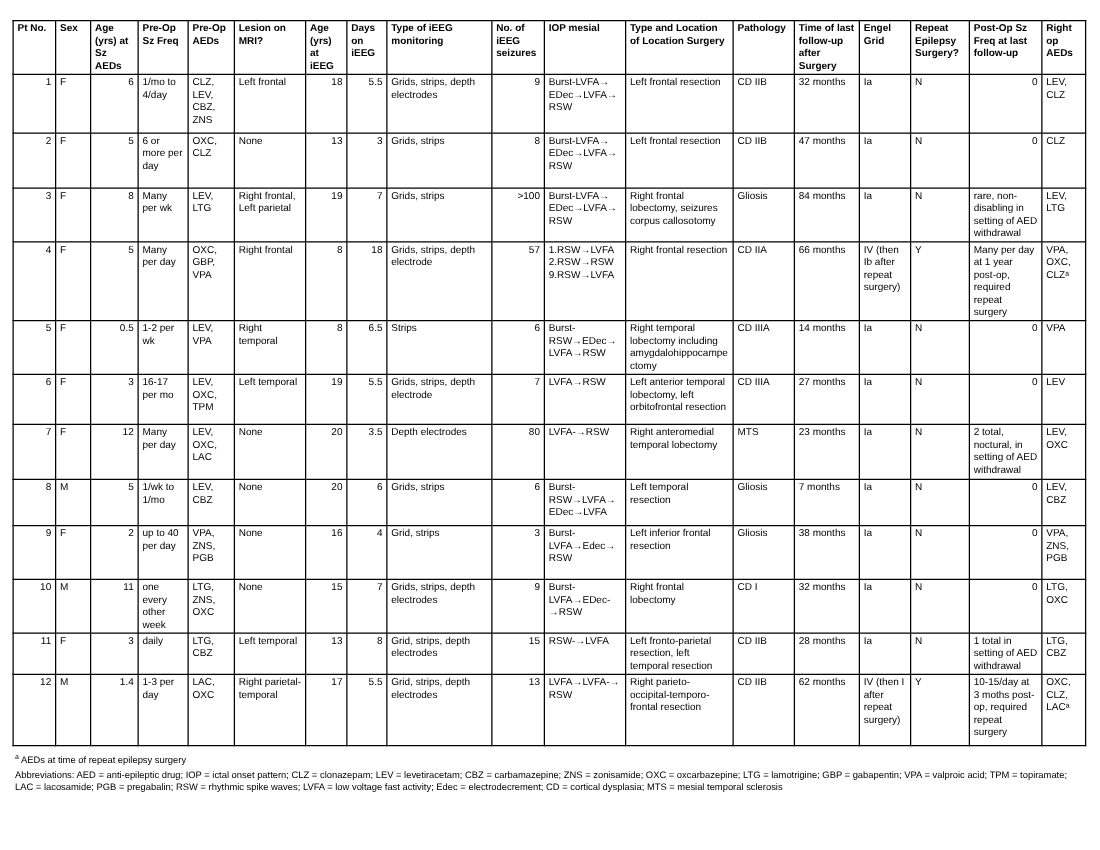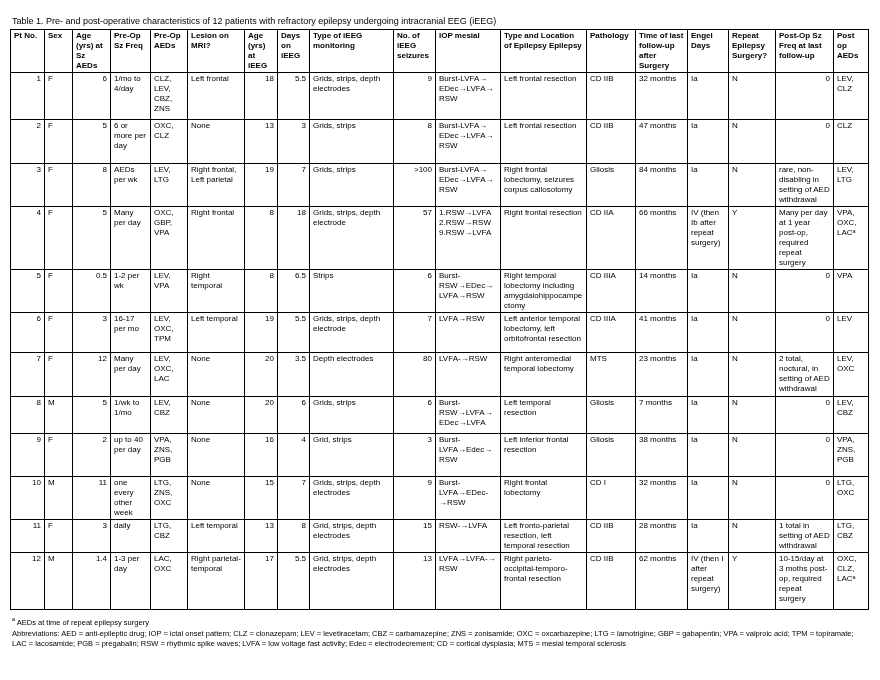--- a/index.html
+++ b/index.html
@@ -40,21 +40,20 @@
     line-height:10px;
     width:856px;
   }
   .footnotes sup { font-size:5.5px; }
   .fn1 { margin-bottom:1px; }
 </style>
 </head>
 <body>
 
 <div class="page">
-  <div class="title">Table 1. Pre- and post-operative characteristics of 12 patients with refractory epilepsy undergoing intracranial EEG (iEEG)</div>
 
   <table>
     <colgroup>
         <col style="width: 34px;">
         <col style="width: 28px;">
         <col style="width: 38px;">
         <col style="width: 40px;">
         <col style="width: 37px;">
         <col style="width: 57px;">
         <col style="width: 33px;">
@@ -76,27 +75,27 @@
           <th>Sex</th>
           <th>Age (yrs) at Sz AEDs</th>
           <th>Pre-Op Sz Freq</th>
           <th>Pre-Op AEDs</th>
           <th>Lesion on MRI?</th>
           <th>Age (yrs) at iEEG</th>
           <th>Days on iEEG</th>
           <th>Type of iEEG monitoring</th>
           <th>No. of iEEG seizures</th>
           <th>IOP mesial</th>
-          <th>Type and Location of Epilepsy Epilepsy</th>
+          <th>Type and Location of Location Surgery</th>
           <th>Pathology</th>
           <th>Time of last follow-up after Surgery</th>
-          <th>Engel Days</th>
+          <th>Engel Grid</th>
           <th>Repeat Epilepsy Surgery?</th>
           <th>Post-Op Sz Freq at last follow-up</th>
-          <th>Post op AEDs</th>
+          <th>Right op AEDs</th>
         </tr>
     </thead>
     <tbody>
         <tr style="height: 47px;">
           <td class="num">1</td>
           <td>F</td>
           <td class="num">6</td>
           <td>1/mo to 4/day</td>
           <td>CLZ, LEV, CBZ, ZNS</td>
           <td>Left frontal</td>
@@ -134,21 +133,21 @@
           <td>47 months</td>
           <td>Ia</td>
           <td>N</td>
           <td class="num">0</td>
           <td>CLZ</td>
         </tr>
         <tr style="height: 43px;">
           <td class="num">3</td>
           <td>F</td>
           <td class="num">8</td>
-          <td>AEDs per wk</td>
+          <td>Many per wk</td>
           <td>LEV, LTG</td>
           <td>Right frontal, Left parietal</td>
           <td class="num">19</td>
           <td class="num">7</td>
           <td>Grids, strips</td>
           <td class="num">&gt;100</td>
           <td>Burst-LVFA→
 EDec→LVFA→
 RSW</td>
           <td>Right frontal lobectomy, seizures corpus callosotomy</td>
@@ -172,21 +171,21 @@
           <td class="num">57</td>
           <td>1.RSW→LVFA
 2.RSW→RSW
 9.RSW→LVFA</td>
           <td>Right frontal resection</td>
           <td>CD IIA</td>
           <td>66 months</td>
           <td>IV (then Ib after repeat surgery)</td>
           <td>Y</td>
           <td>Many per day at 1 year post-op, required repeat surgery</td>
-          <td>VPA, OXC, LACᵃ</td>
+          <td>VPA, OXC, CLZᵃ</td>
         </tr>
         <tr style="height: 42px;">
           <td class="num">5</td>
           <td>F</td>
           <td class="num">0.5</td>
           <td>1-2 per wk</td>
           <td>LEV, VPA</td>
           <td>Right temporal</td>
           <td class="num">8</td>
           <td class="num">6.5</td>
@@ -210,21 +209,21 @@
           <td>16-17 per mo</td>
           <td>LEV, OXC, TPM</td>
           <td>Left temporal</td>
           <td class="num">19</td>
           <td class="num">5.5</td>
           <td>Grids, strips, depth electrode</td>
           <td class="num">7</td>
           <td>LVFA→RSW</td>
           <td>Left anterior temporal lobectomy, left orbitofrontal resection</td>
           <td>CD IIIA</td>
-          <td>41 months</td>
+          <td>27 months</td>
           <td>Ia</td>
           <td>N</td>
           <td class="num">0</td>
           <td>LEV</td>
         </tr>
         <tr style="height: 44px;">
           <td class="num">7</td>
           <td>F</td>
           <td class="num">12</td>
           <td>Many per day</td>

